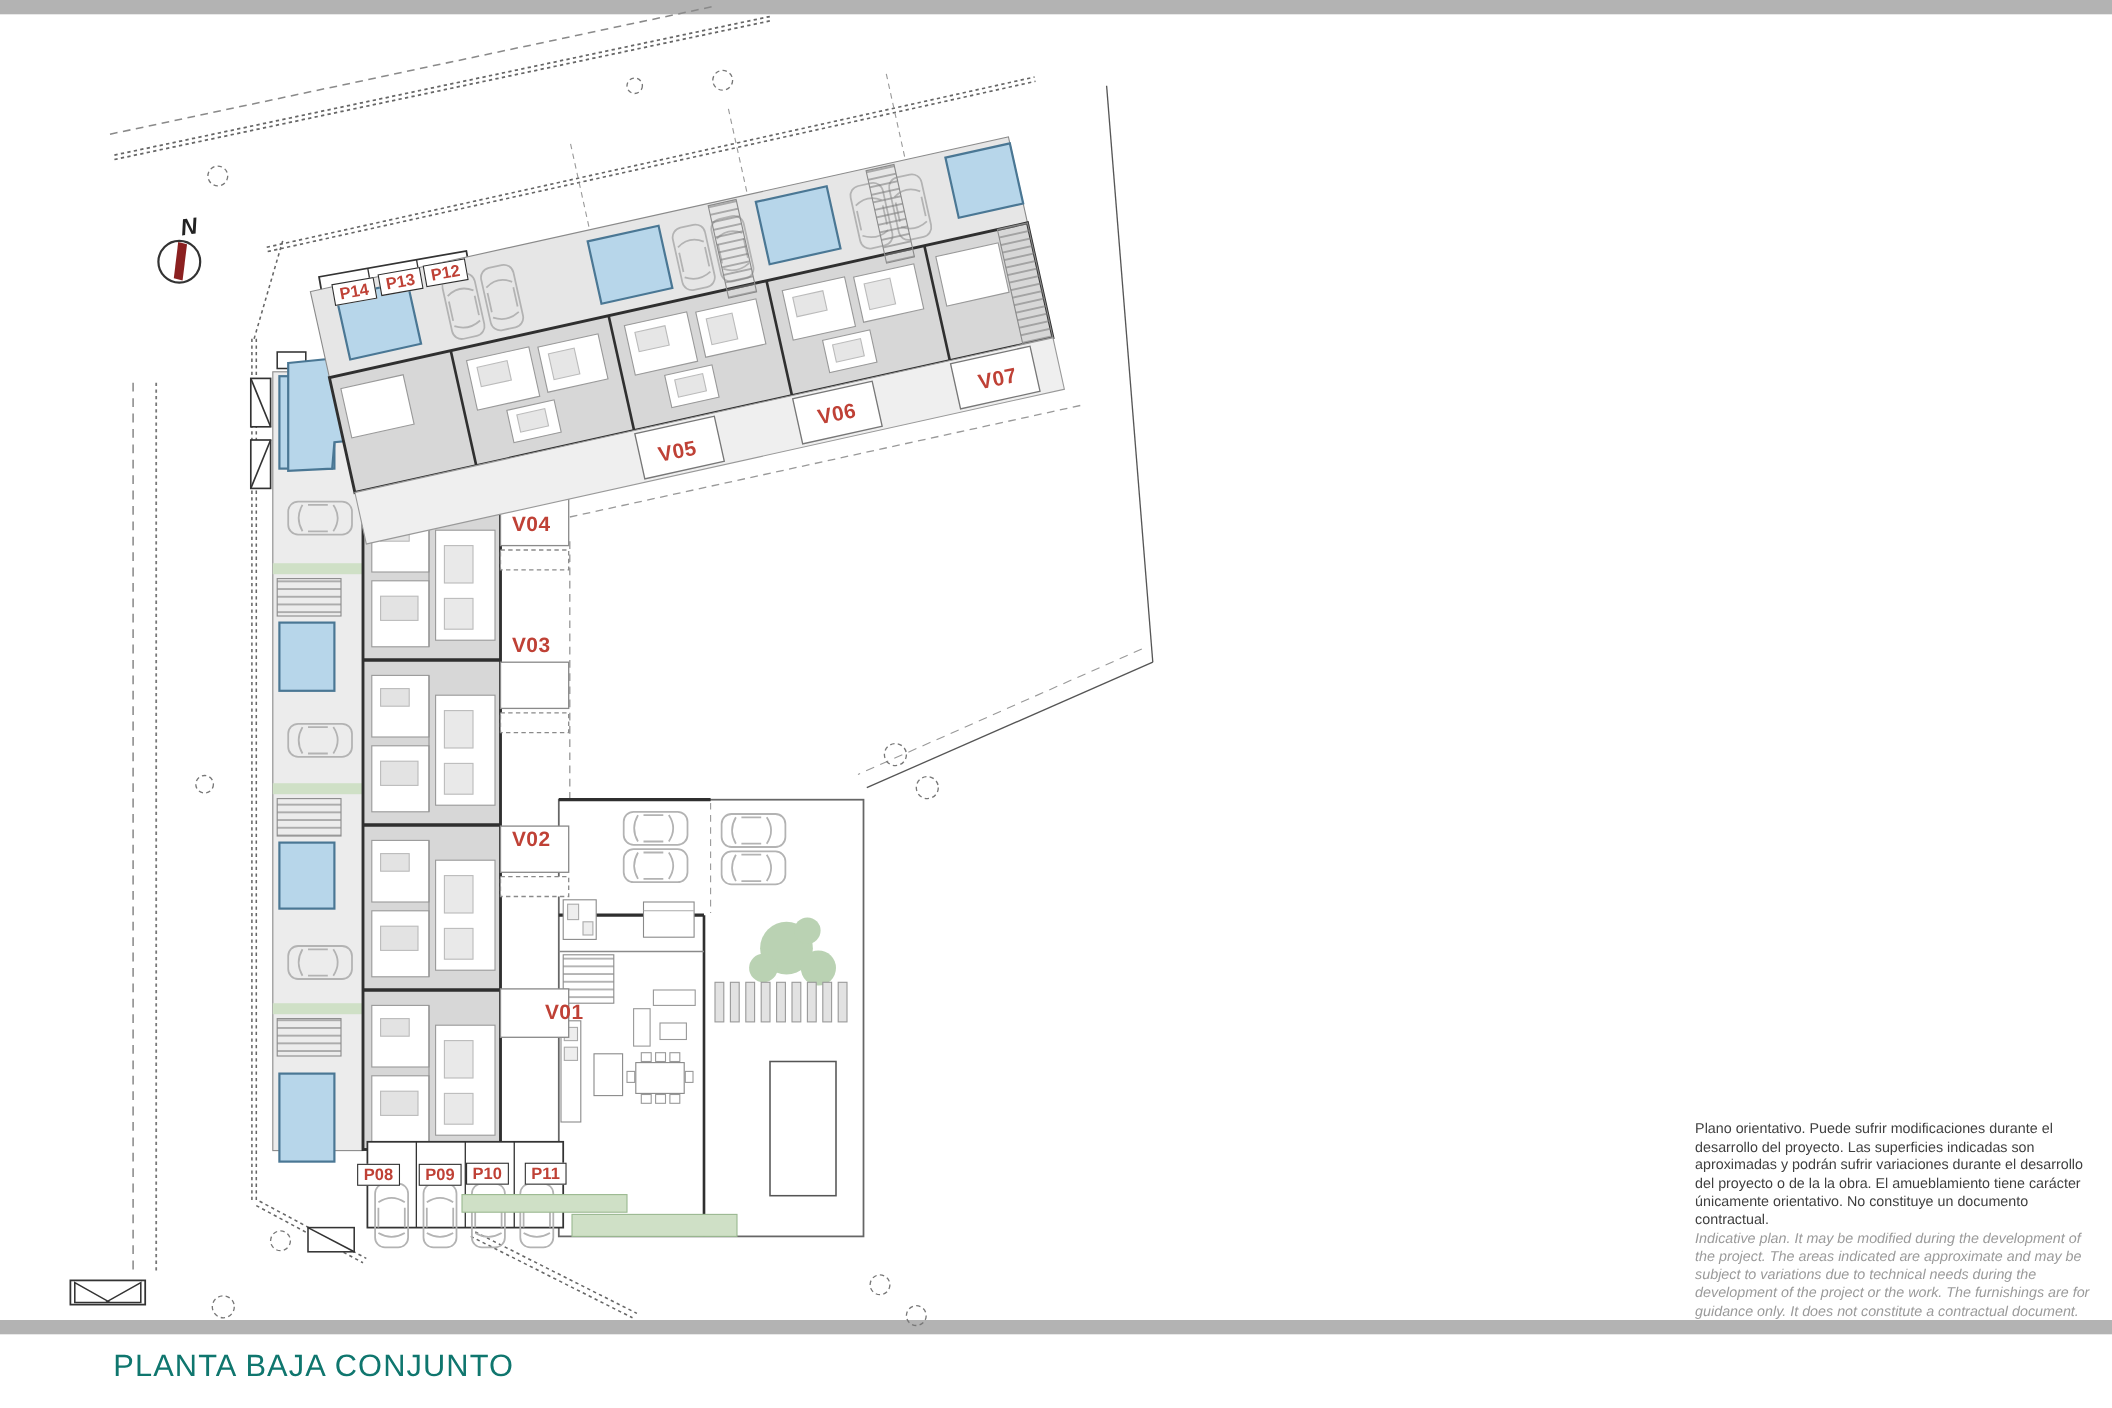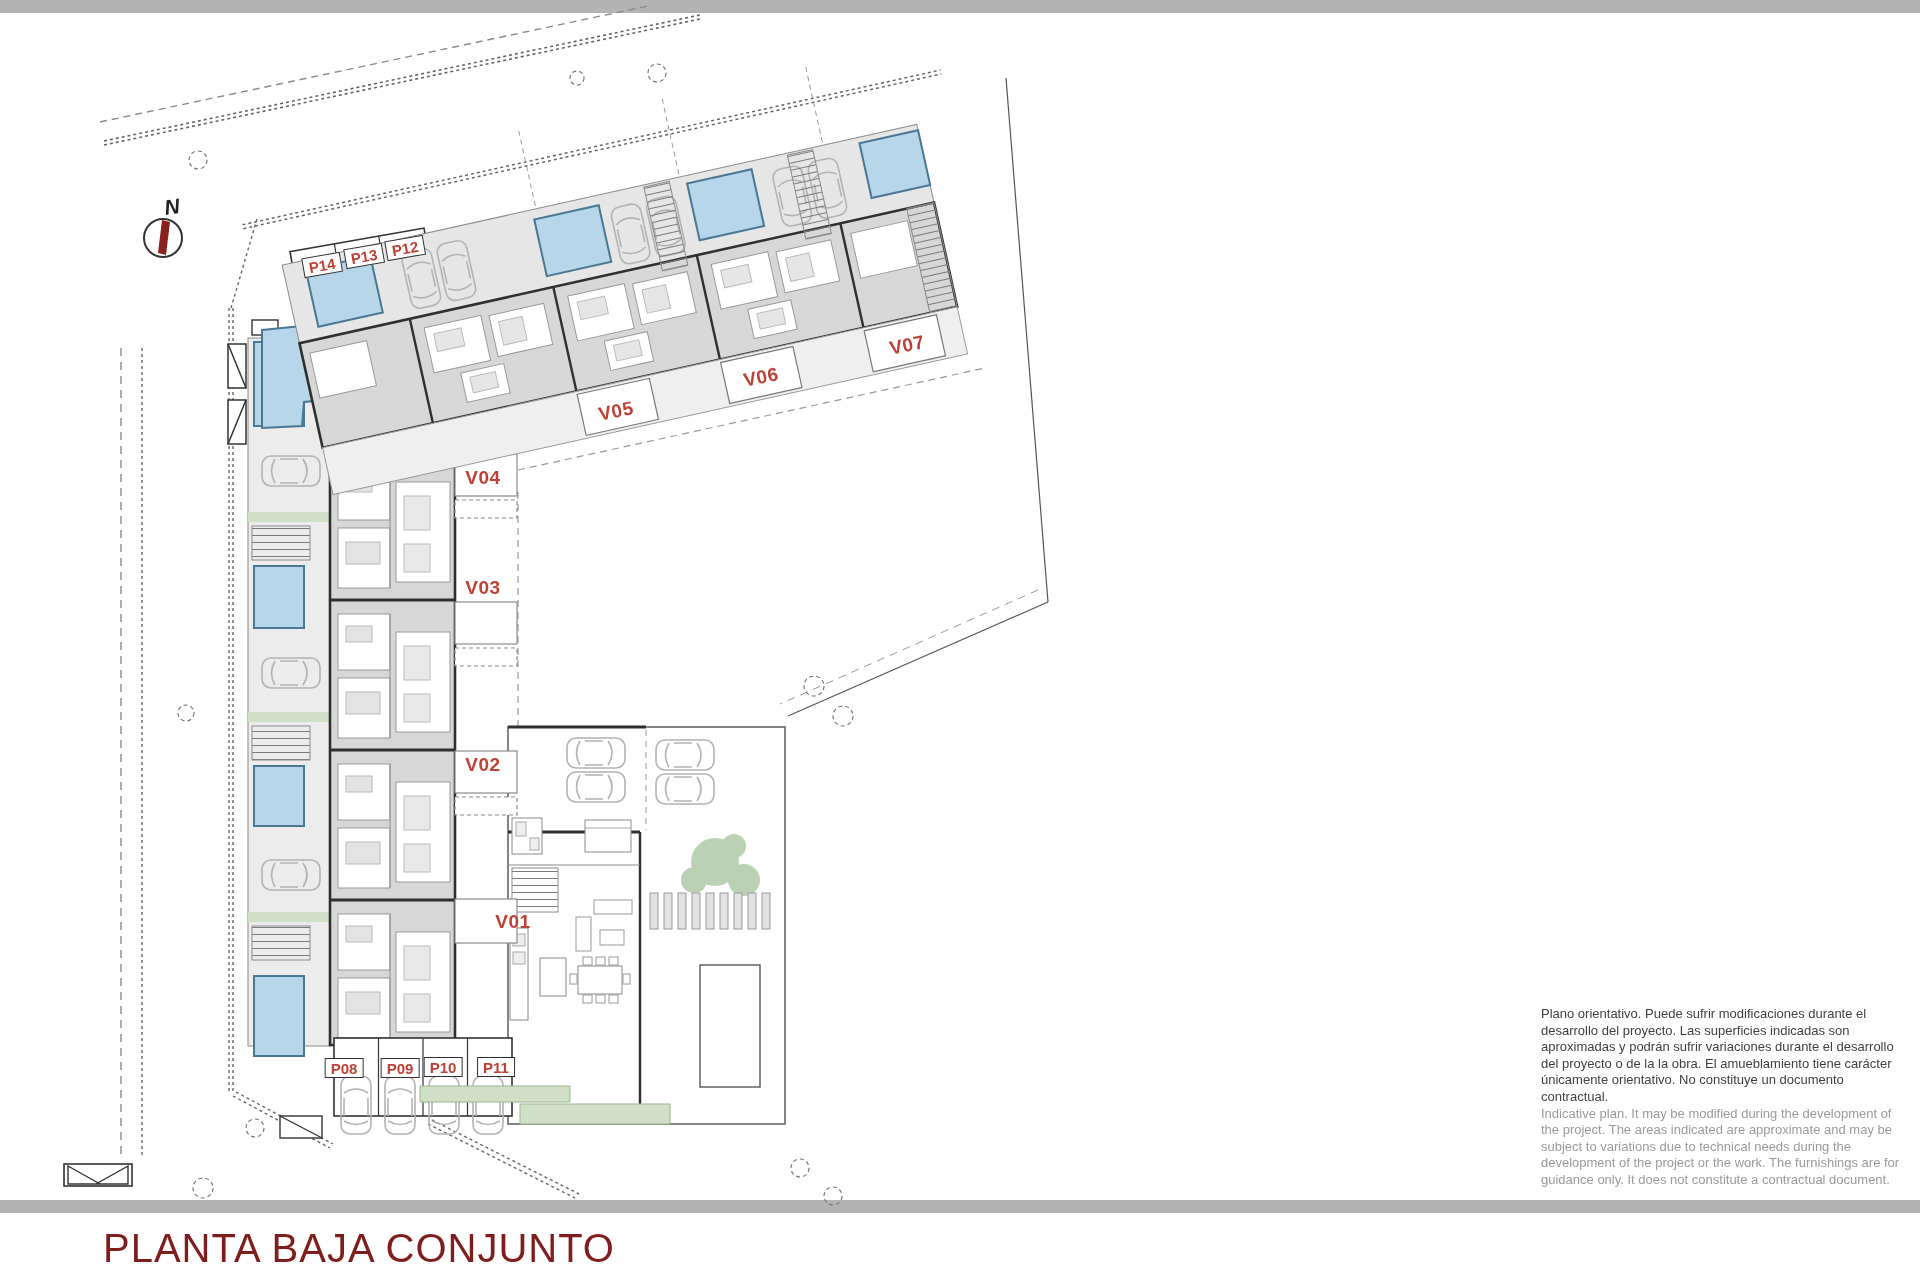--- a/index.html
+++ b/index.html
@@ -4,29 +4,29 @@
 <style>
   html,body{margin:0;padding:0;background:#fff;}
   body{width:1920px;height:1280px;position:relative;overflow:hidden;
        font-family:"Liberation Sans",sans-serif;}
   .bar{position:absolute;left:0;width:1920px;height:13px;background:#b3b3b3;}
   #plan-svg{position:absolute;left:0;top:0;}
   .lbl{position:absolute;font-weight:bold;color:var(--red,#bf4136);white-space:nowrap;
        transform:translate(-50%,-50%) rotate(var(--r,0deg));line-height:1;}
   .v{font-size:19px;letter-spacing:.5px;}
   .p{font-size:15px;background:#fff;border:1.6px solid #2f2f2f;padding:2px 5px 1px 5px;}
-  #title{position:absolute;left:103px;top:1226px;font-size:40px;color:#7f1d1d;
+  #title{position:absolute;left:103px;top:1226px;font-size:28px;color:#0f766e;
          letter-spacing:1px;}
   #north-n{position:absolute;left:172px;top:207px;font-size:21px;font-weight:bold;
          font-style:italic;color:#222;transform:translate(-50%,-50%) rotate(-8deg);}
   #disclaimer{position:absolute;left:1541px;top:1006px;width:372px;font-size:13px;
          line-height:16.6px;}
   #disclaimer p{margin:0;}
-  #disclaimer .es{color:#3f3f3f;}
-  #disclaimer .en{color:#9a9a9a;}
+  #disclaimer .es{color:#3f3f3f;margin-top:12px;}
+  #disclaimer .en{color:#9a9a9a;font-style:italic;}
 </style>
 </head>
 <body>
 
 <div class="bar" style="top:0"></div>
 <div class="bar" style="top:1200px"></div>
 
 <svg id="plan-svg" width="1920" height="1280" viewBox="0 0 1920 1280">
   <defs>
     <pattern id="pstair" width="7" height="7" patternUnits="userSpaceOnUse">

